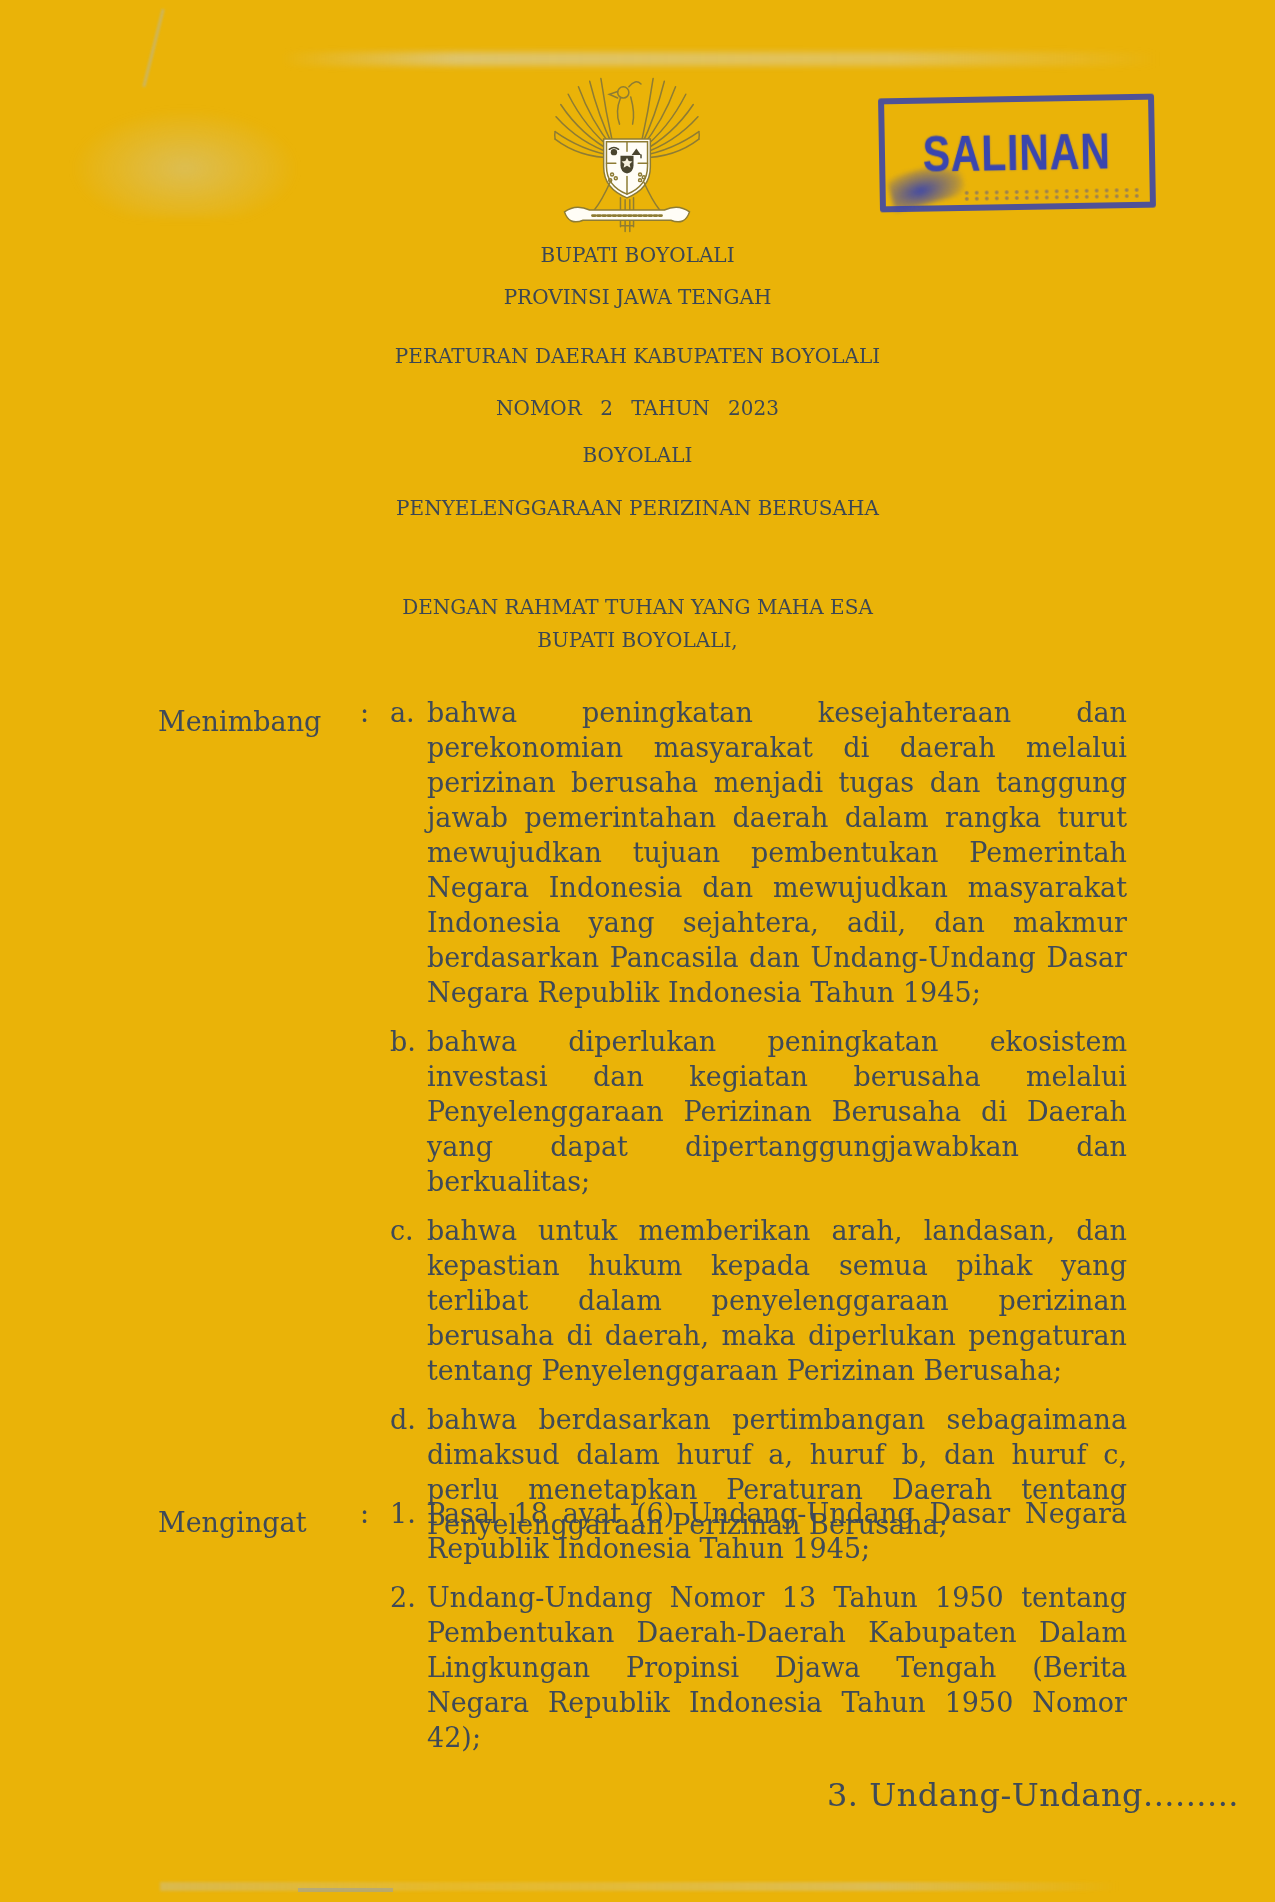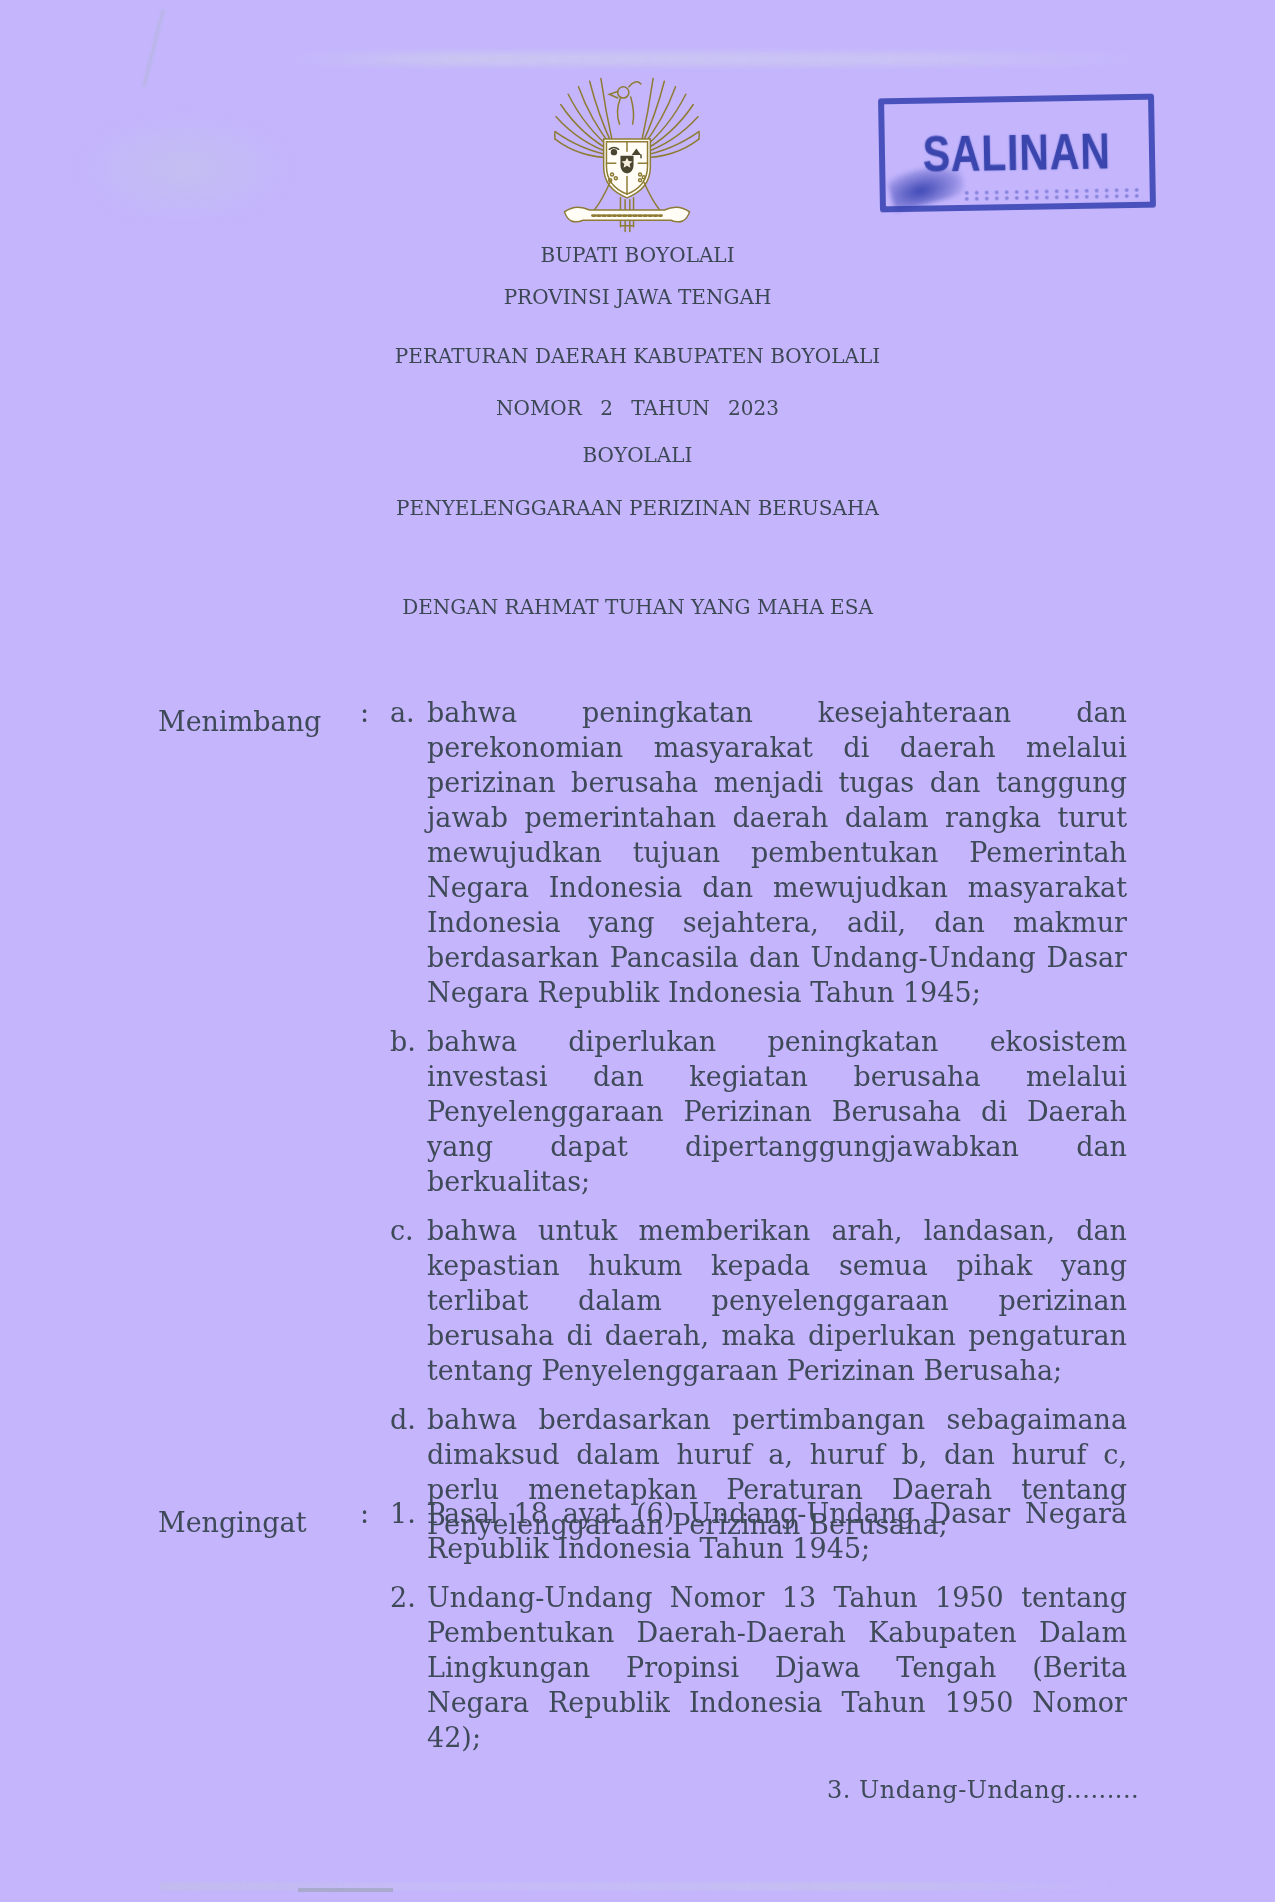--- a/index.html
+++ b/index.html
@@ -1,18 +1,18 @@
 <!DOCTYPE html>
 <html><head>
 <meta charset="utf-8">
 <style>
   html,body{margin:0;padding:0;background:#e8e8e8;}
   .page{
     position:relative;width:1275px;height:1902px;margin:0 auto;
-    background:#c4b5fd;overflow:hidden;
+    background:#eab308;overflow:hidden;
     font-family:"DejaVu Serif","Liberation Serif",serif;
     color:#3f4a58;
   }
   
   .art{position:absolute;pointer-events:none;}
   .art-band-top{left:280px;top:52px;width:880px;height:14px;
     background:linear-gradient(90deg,transparent,rgba(208,218,228,.45) 20%,rgba(214,222,230,.35) 70%,transparent);
     filter:blur(3px);}
   .art-diag{left:152px;top:8px;width:3px;height:80px;background:rgba(168,184,198,.45);
     transform:rotate(14deg);filter:blur(1px);}
@@ -57,21 +57,21 @@
   
   .block{position:absolute;left:0;width:1275px;font-size:27px;line-height:35px;}
   .block-menimbang{top:695px;}
   .block-mengingat{top:1496px;}
   .block-label{position:absolute;left:158px;top:9px;}
   .block-colon{position:absolute;left:360px;top:0;}
   .items{position:absolute;left:390px;top:0;width:737px;}
   .item{display:flex;margin-bottom:14px;}
   .item-marker{width:37px;flex:0 0 37px;}
   .item-text{flex:1;text-align:justify;}
-  .catchword{position:absolute;left:827px;top:1776px;font-size:24px;line-height:1.2;
+  .catchword{position:absolute;left:827px;top:1776px;font-size:32px;line-height:1.2;
     letter-spacing:.5px;white-space:nowrap;}
 </style>
 </head>
 <body>
 
 <div class="page">
 
   <div class="art art-band-top"></div>
   <div class="art art-diag"></div>
   <div class="art art-smudge"></div>
@@ -149,20 +149,21 @@
     <span class="stamp-speck"></span>
   </div>
 
   <div class="hline h-authority">BUPATI BOYOLALI</div>
   <div class="hline h-province">PROVINSI JAWA TENGAH</div>
   <div class="hline h-regtitle">PERATURAN DAERAH KABUPATEN BOYOLALI</div>
   <div class="hline h-regnum">NOMOR 2 TAHUN 2023</div>
   <div class="hline h-about">BOYOLALI</div>
   <div class="hline h-subject">PENYELENGGARAAN PERIZINAN BERUSAHA</div>
   <div class="hline h-invocation">DENGAN RAHMAT TUHAN YANG MAHA ESA</div>
+  <div class="hline h-salutation">BUPATI BOYOLALI,</div>
 
   <div class="block block-menimbang">
     <div class="block-label">Menimbang</div>
     <div class="block-colon">:</div>
     <div class="items">
       <div class="item">
         <span class="item-marker">a.</span>
         <span class="item-text">bahwa peningkatan kesejahteraan dan perekonomian masyarakat di daerah melalui perizinan berusaha menjadi tugas dan tanggung jawab pemerintahan daerah dalam rangka turut mewujudkan tujuan pembentukan Pemerintah Negara Indonesia dan mewujudkan masyarakat Indonesia yang sejahtera, adil, dan makmur berdasarkan Pancasila dan Undang-Undang Dasar Negara Republik Indonesia Tahun 1945;</span>
       </div>
       <div class="item">

